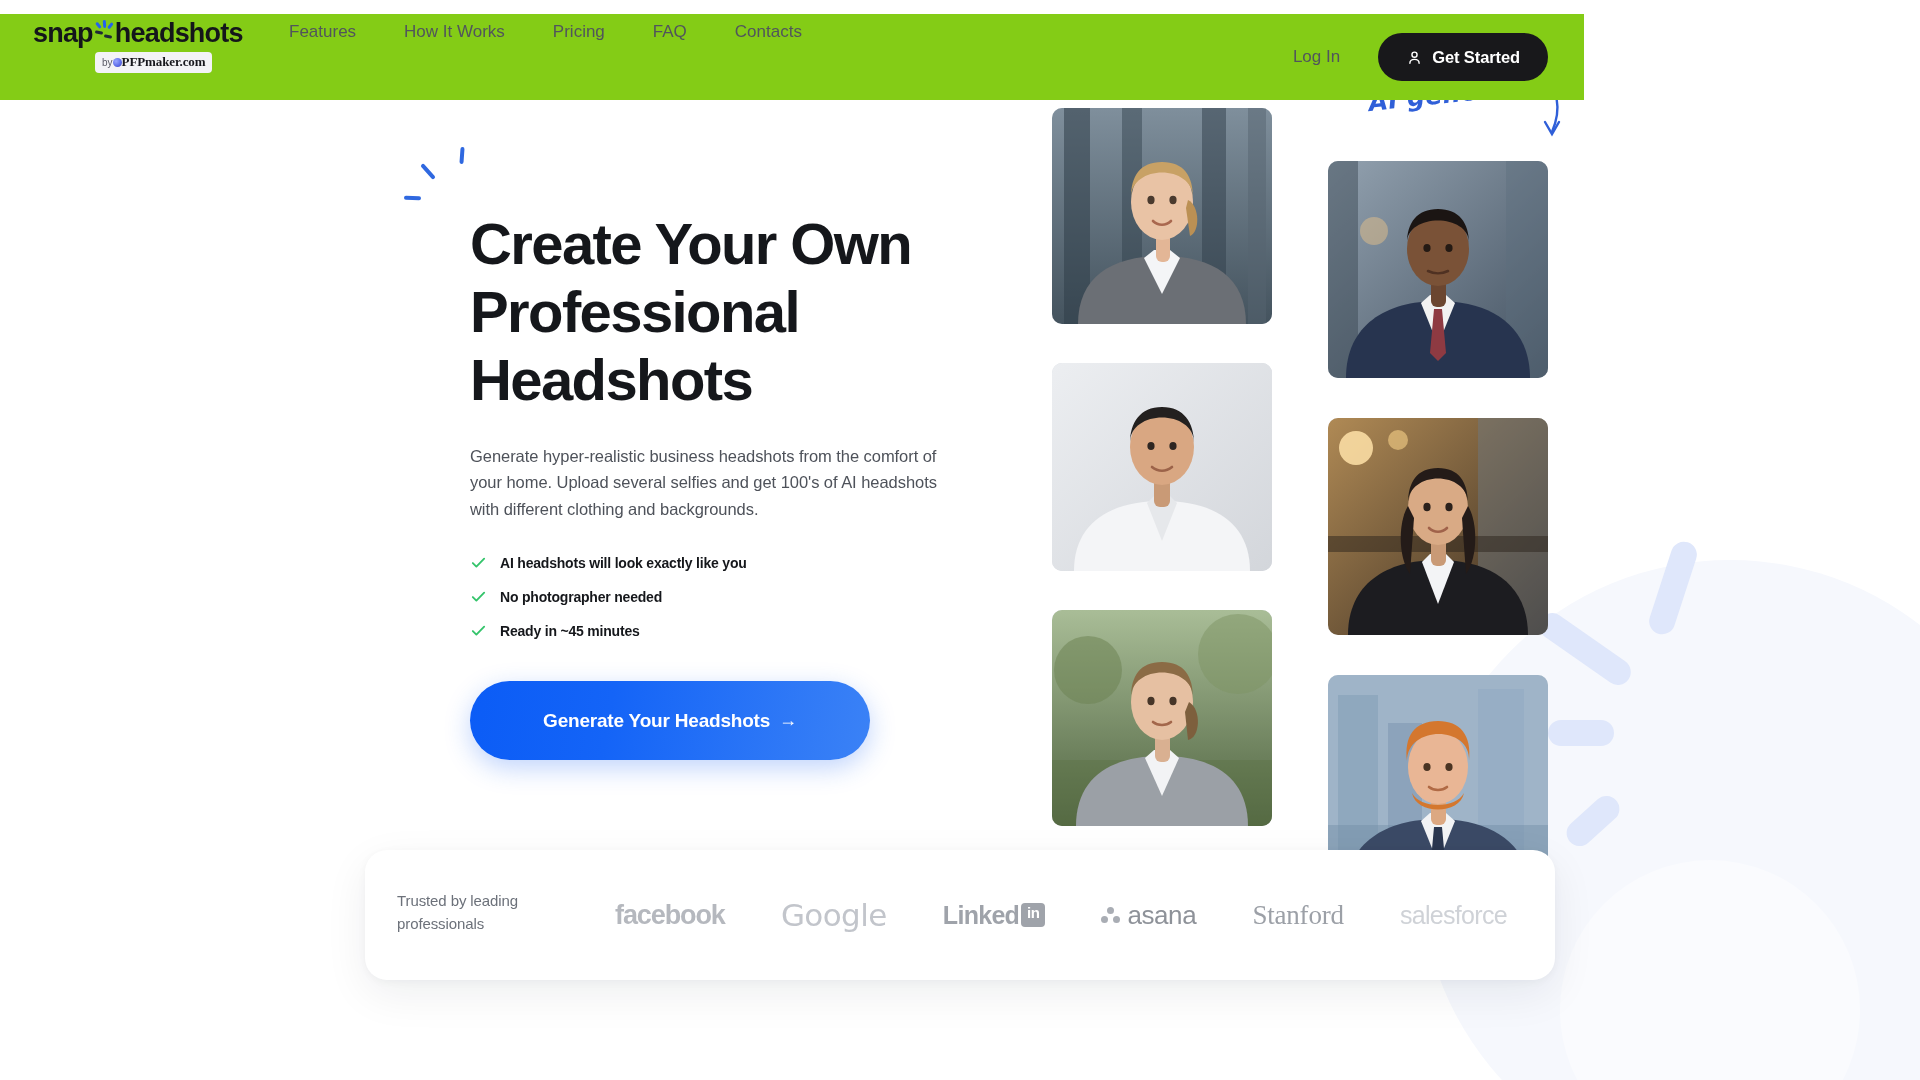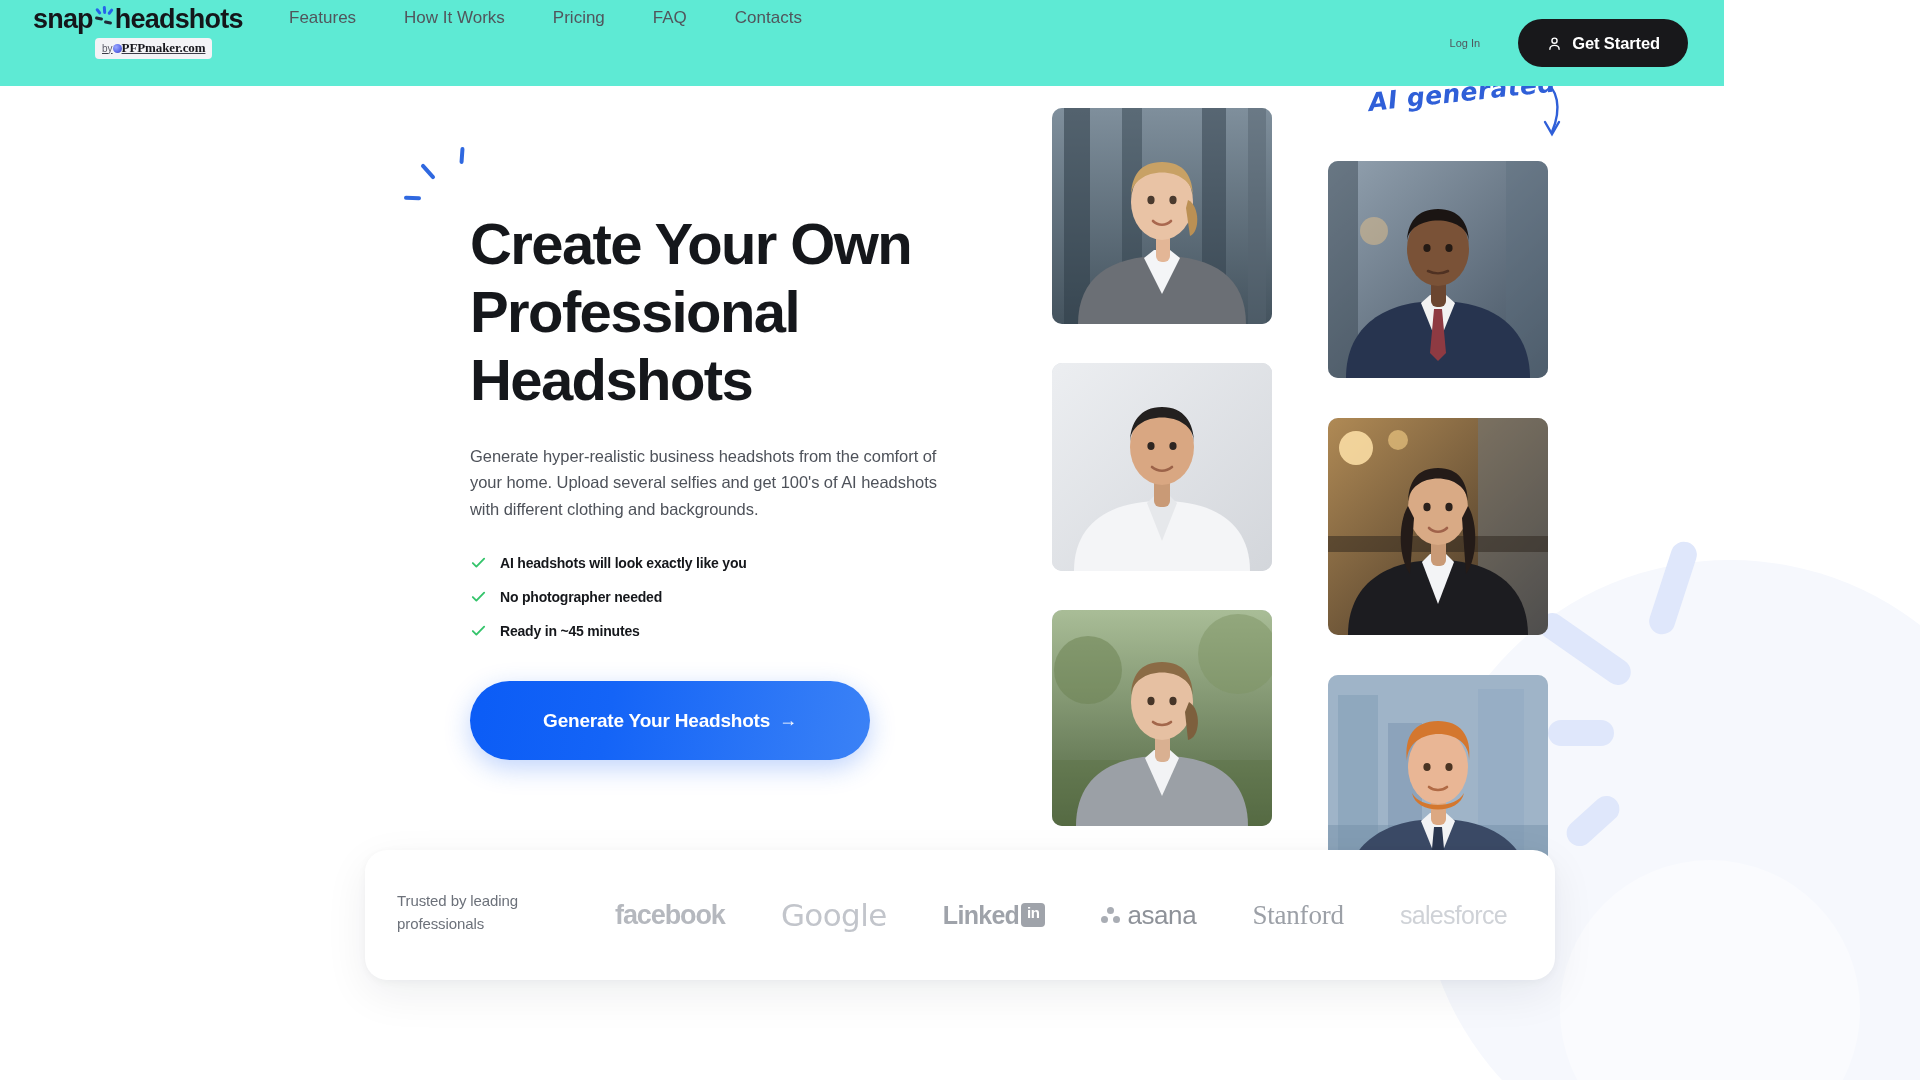--- a/index.html
+++ b/index.html
@@ -18,23 +18,23 @@
     background:#f6f8fd;
   }
   .bg-circle.c1 { width: 620px; height: 620px; right: -120px; top: 560px; }
   .bg-circle.c2 { width: 300px; height: 300px; right: 60px; top: 860px; background:#fafbfe; }
   .ray {
     position:absolute; background:#dfe7fb; border-radius:14px;
   }
 
   
   .header {
-    position:absolute; left:0; top:0; width:1724px; height:86px;
+    position:absolute; left:0; top:14px; width:1584px; height:86px;
     display:flex; align-items:center; z-index:40;
-    background:#5eead4;
+    background:#84cc16;
   }
   .logo-wrap { position:absolute; left:33px; top:6px; width:215px; }
   .logo-main {
     font-size: 27px; font-weight: 800; letter-spacing:-0.8px;
     color:#14161a; line-height:1; white-space:nowrap;
     display:flex; align-items:center;
   }
   .logo-spark {
     position:relative; display:inline-block; width:20px; height:26px;
     margin: 0 1px;
@@ -45,38 +45,38 @@
   .logo-spark i:nth-child(1){ width:2.5px; height:8px; left:9px;  top:-1px; transform:rotate(-4deg);}
   .logo-spark i:nth-child(2){ width:2.5px; height:7px; left:3px;  top:1px;  transform:rotate(-38deg);}
   .logo-spark i:nth-child(3){ width:2.5px; height:7px; left:15px; top:1px;  transform:rotate(38deg);}
   .logo-spark i:nth-child(4){ width:8px; height:3px; left:1px; top:10px; transform:rotate(12deg); background:#1f2937;}
   .logo-spark i:nth-child(5){ width:8px; height:3px; left:10px; top:14px; transform:rotate(12deg); background:#1f2937;}
 
   .logo-badge {
     margin-top:5px; margin-left:62px;
     background:#f3f3f6; border-radius:4px;
     padding:2px 7px 3px 7px; display:inline-flex; align-items:center; 
-    font-size:10px; color:#3b3b46; width:max-content;text-decoration:underline;
+    font-size:10px; color:#3b3b46; width:max-content;
   }
   .logo-badge .by { font-size:10px; color:#5a5a66; }
   .pfp-dot {
     width:9px; height:9px; border-radius:50%;
     background: radial-gradient(circle at 35% 35%, #9aa7ff 0%, #5b6ae8 60%, #3b2fa8 100%);
     display:inline-block; flex:none;
   }
   .pfp-name { font-family:"Liberation Serif", serif; font-weight:700; font-size:13px; color:#17171d; letter-spacing:-0.1px;}
 
   .nav { position:absolute; left:265px; top:0; height:86px; display:flex; gap:0; }
   .nav a {
     font-size:17px; color:#51555c; text-decoration:none;
     padding: 8px 24px; white-space:nowrap;
   }
   .header-right { position:absolute; right:36px; top:0; height:86px; display:flex; align-items:center; gap:0; }
   .login-link {
-    font-size:11px; color:#51555c; text-decoration:none; padding:8px 22px; white-space:nowrap;
+    font-size:17px; color:#51555c; text-decoration:none; padding:8px 22px; white-space:nowrap;
   }
   .cta-dark {
     margin-left:16px;
     display:inline-flex; align-items:center; gap:9px;
     background:#18181b; color:#ffffff; border:none;
     border-radius:999px; height:48px; padding:0 28px;
     font-size:16.5px; font-weight:700; letter-spacing:-0.1px;
     cursor:pointer; font-family:inherit;
   }
   .user-ico { width:17px; height:17px; flex:none; }

